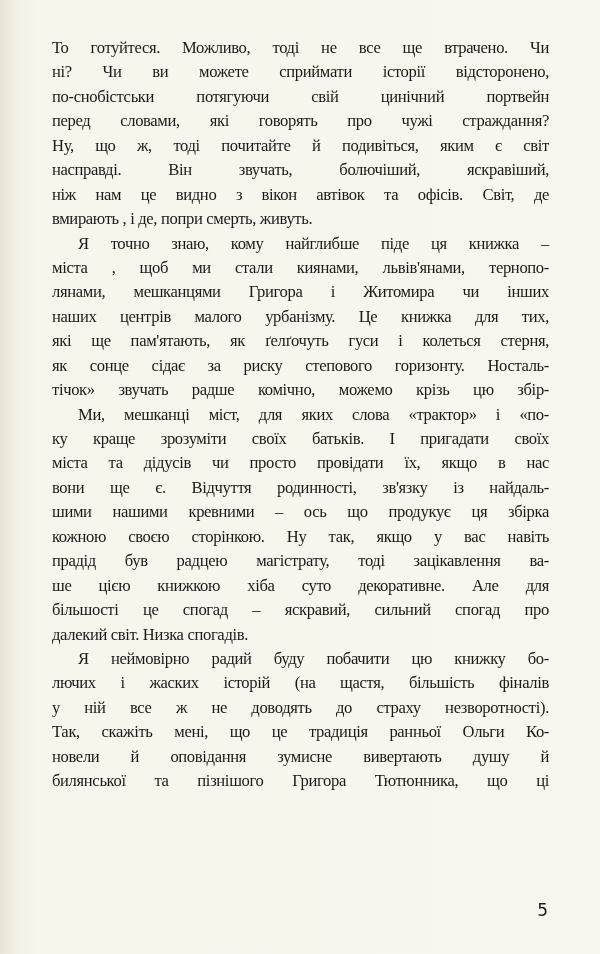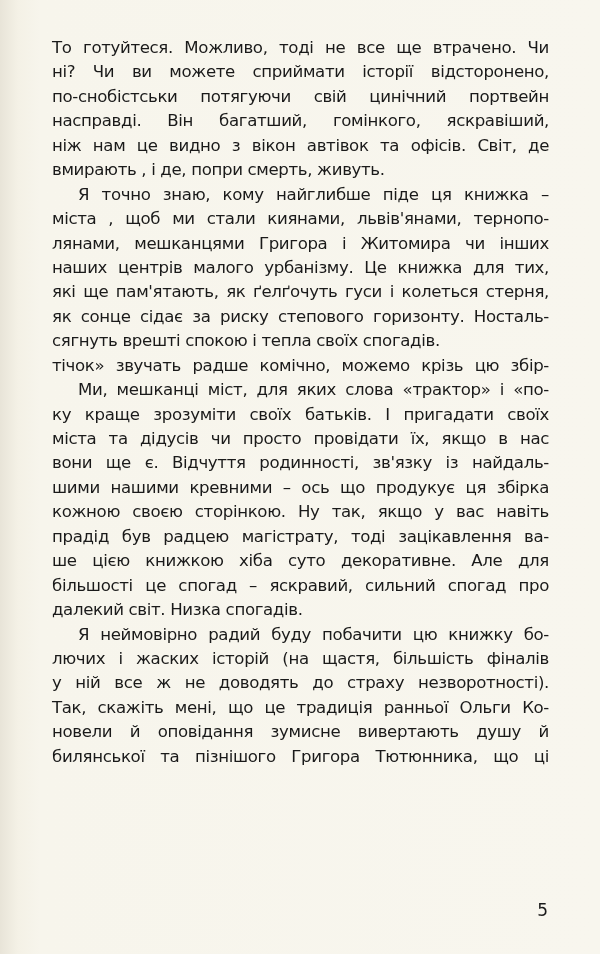--- a/index.html
+++ b/index.html
@@ -11,45 +11,47 @@
     color:#1a1a1a;
   }
   .page-text {
     position:absolute; left:52px; top:36px; width:497px;
   }
   .line {
     height:24.45px; line-height:24.45px;
     font-size:16.6px; white-space:nowrap;
     text-align:justify; text-align-last:justify;
     letter-spacing:-0.35px;
+    font-family:Liberation Serif, serif;
   }
   .line.last { text-align-last:left; }
   .line.indent { padding-left:26px; }
   .page-number {
     position:absolute; right:52px; top:900px;
     font-size:17px; color:#1a1a1a;
   }
 </style>
 </head>
 <body>
 
 <div class="page-text" id="page-text">
     <div class="line">То готуйтеся. Можливо, тоді не все ще втрачено. Чи</div>
     <div class="line">ні? Чи ви можете сприймати історії відсторонено,</div>
     <div class="line">по-снобістськи потягуючи свій цинічний портвейн</div>
-    <div class="line">насправді. Він багатший, гомінкого, яскравіший,</div>
+    <div class="line">перед словами, які говорять про чужі страждання?</div>
+    <div class="line">Ну, що ж, тоді почитайте й подивіться, яким є світ</div>
+    <div class="line">насправді. Він звучать, болючіший, яскравіший,</div>
     <div class="line">ніж нам це видно з вікон автівок та офісів. Світ, де</div>
     <div class="line last">вмирають , і де, попри смерть, живуть.</div>
     <div class="line indent">Я точно знаю, кому найглибше піде ця книжка –</div>
     <div class="line">міста , щоб ми стали киянами, львів'янами, тернопо-</div>
     <div class="line">лянами, мешканцями Григора і Житомира чи інших</div>
     <div class="line">наших центрів малого урбанізму. Це книжка для тих,</div>
     <div class="line">які ще пам'ятають, як ґелґочуть гуси і колеться стерня,</div>
     <div class="line">як сонце сідає за риску степового горизонту. Носталь-</div>
-    <div class="line last">сягнуть врешті спокою і тепла своїх спогадів.</div>
     <div class="line">тічок» звучать радше комічно, можемо крізь цю збір-</div>
     <div class="line indent">Ми, мешканці міст, для яких слова «трактор» і «по-</div>
     <div class="line">ку краще зрозуміти своїх батьків. І пригадати своїх</div>
     <div class="line">міста та дідусів чи просто провідати їх, якщо в нас</div>
     <div class="line">вони ще є. Відчуття родинності, зв'язку із найдаль-</div>
     <div class="line">шими нашими кревними – ось що продукує ця збірка</div>
     <div class="line">кожною своєю сторінкою. Ну так, якщо у вас навіть</div>
     <div class="line">прадід був радцею  магістрату, тоді  зацікавлення ва-</div>
     <div class="line">ше цією книжкою   хіба суто декоративне. Але для</div>
     <div class="line">більшості це спогад – яскравий, сильний спогад про</div>

